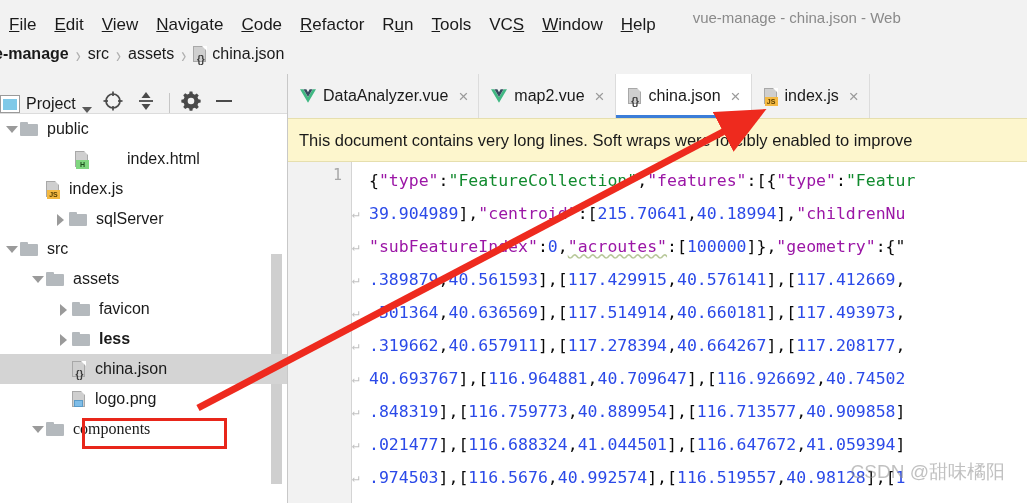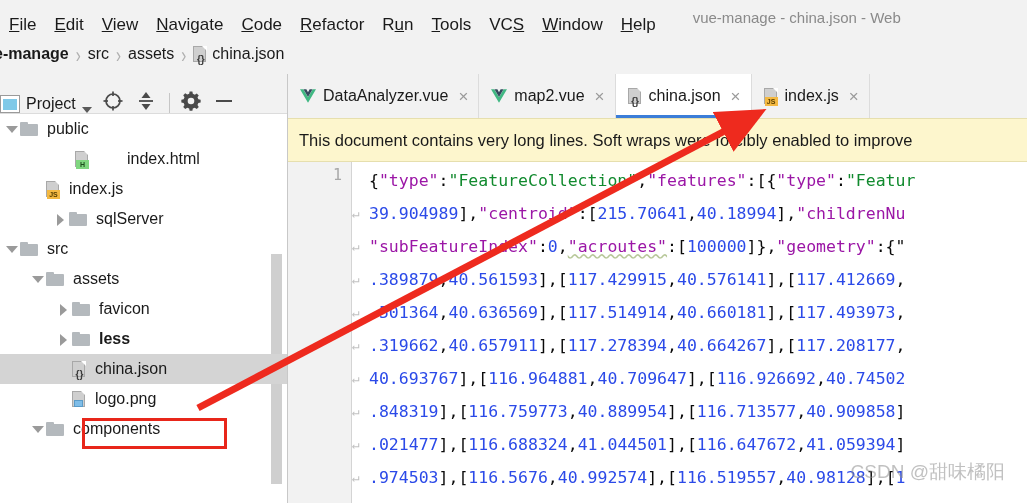--- a/index.html
+++ b/index.html
@@ -560,21 +560,21 @@
         </div>
         <div class="trow" style="padding-left: 56px;">
           <span class="tw"></span>
           <span class="ficon tree-ic">
             <span class="sheet"></span>
             <span class="fold"></span>
             <span class="imgmark"></span>
           </span>
           <span class="tlabel">logo.png</span>
         </div>
-        <div class="trow" style="padding-left: 30px;">
+        <div class="trow" style="padding-left: 30px; font-family: Liberation Serif, serif;">
           <span class="tw open"></span>
           <span class="folder">
             <span class="ft"></span>
             <span class="fb"></span>
           </span>
           <span class="tlabel">components</span>
         </div>
       </div>
   </div>
 

